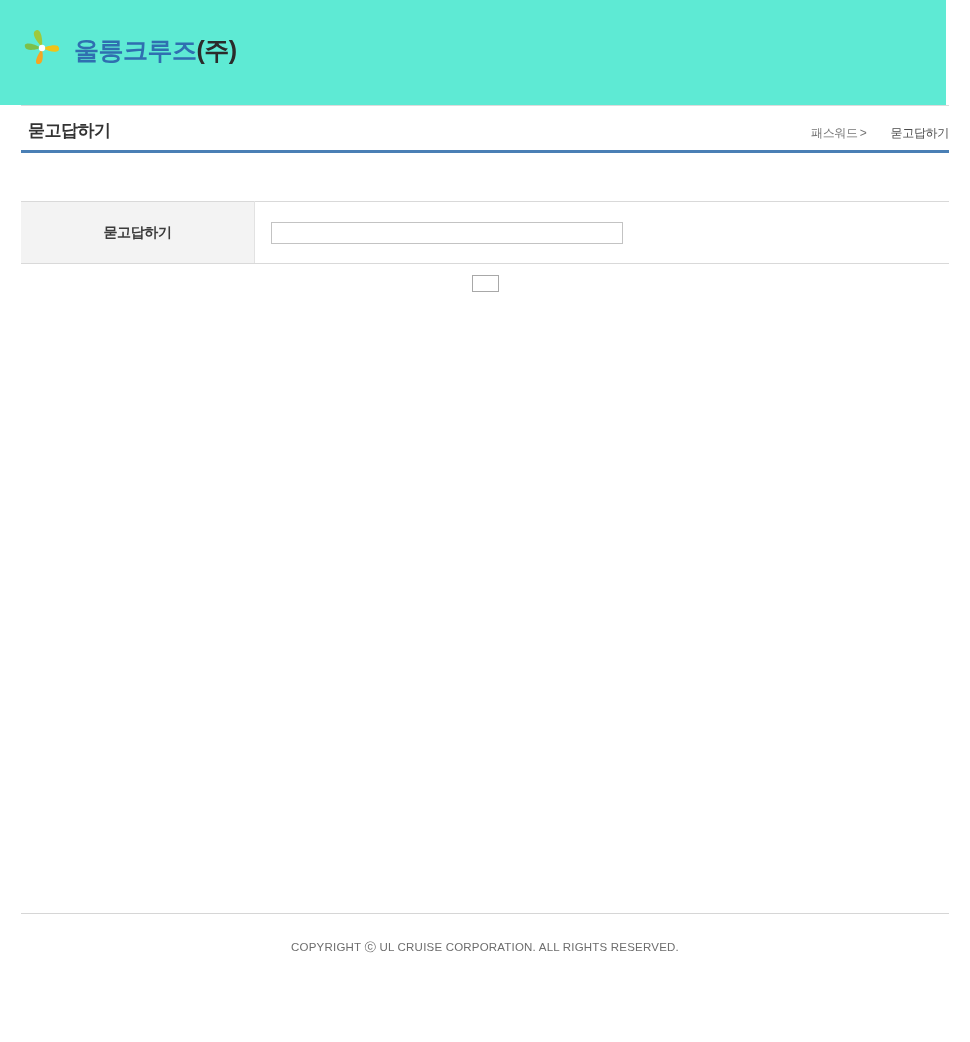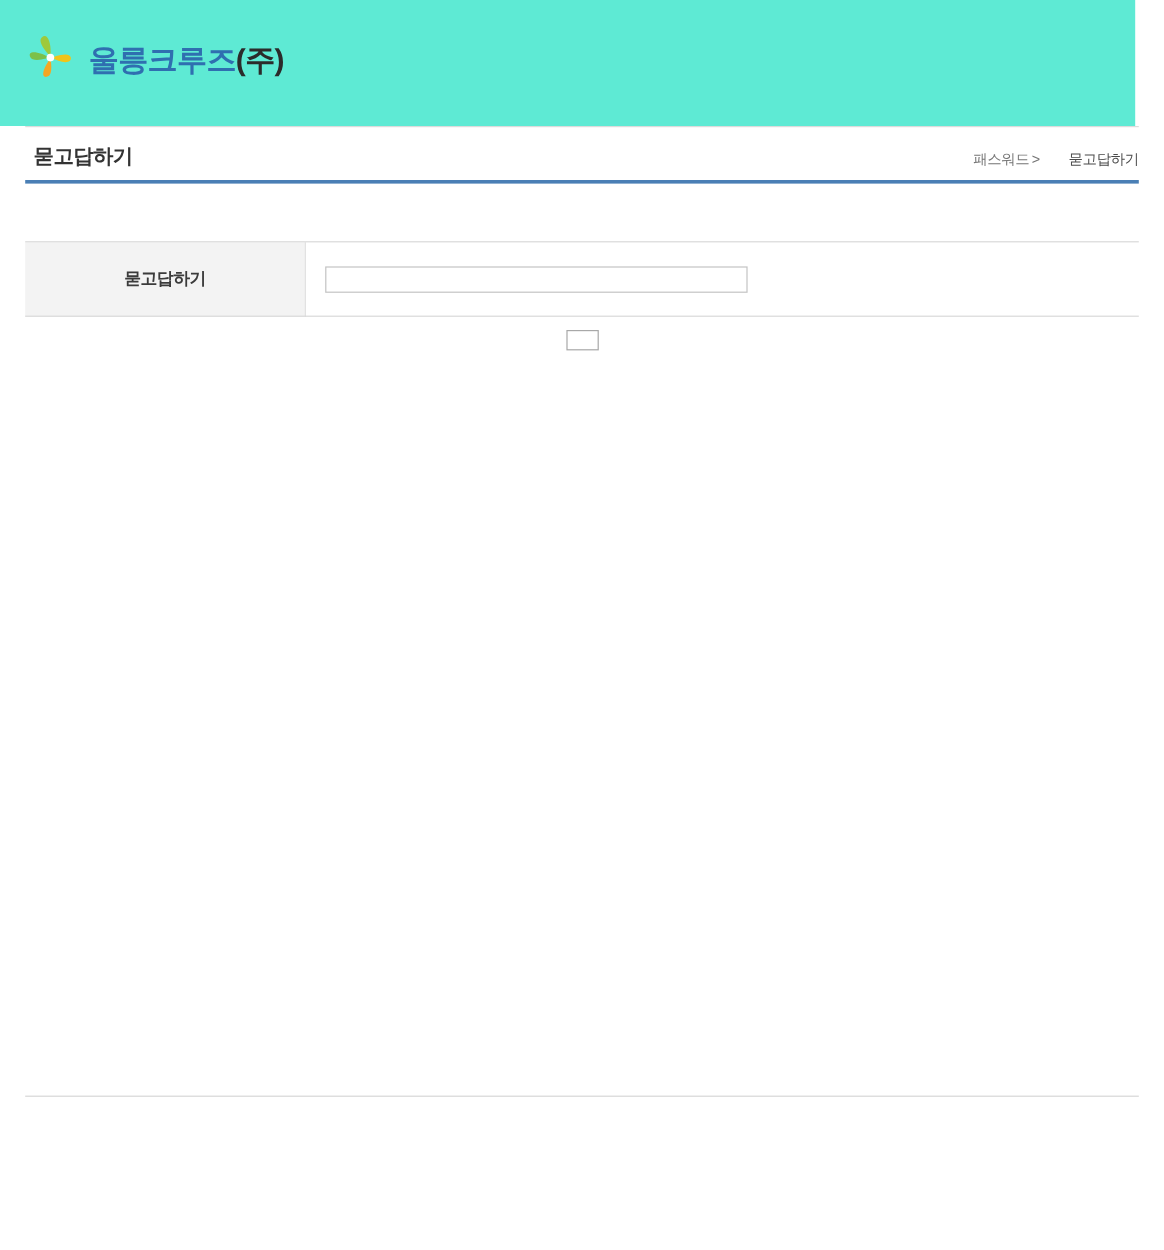--- a/index.html
+++ b/index.html
@@ -206,13 +206,14 @@
   </tbody>
     </table>
 
   <div class="btn-row">
     <button class="confirm-btn"></button>
   </div>
 </div>
 
 <div class="site-footer">
   <div class="footer-rule"></div>
+  <div class="copyright">COPYRIGHT ⓒ UL CRUISE CORPORATION. ALL RIGHTS RESERVED.</div>
 </div>
 
 </body></html>

